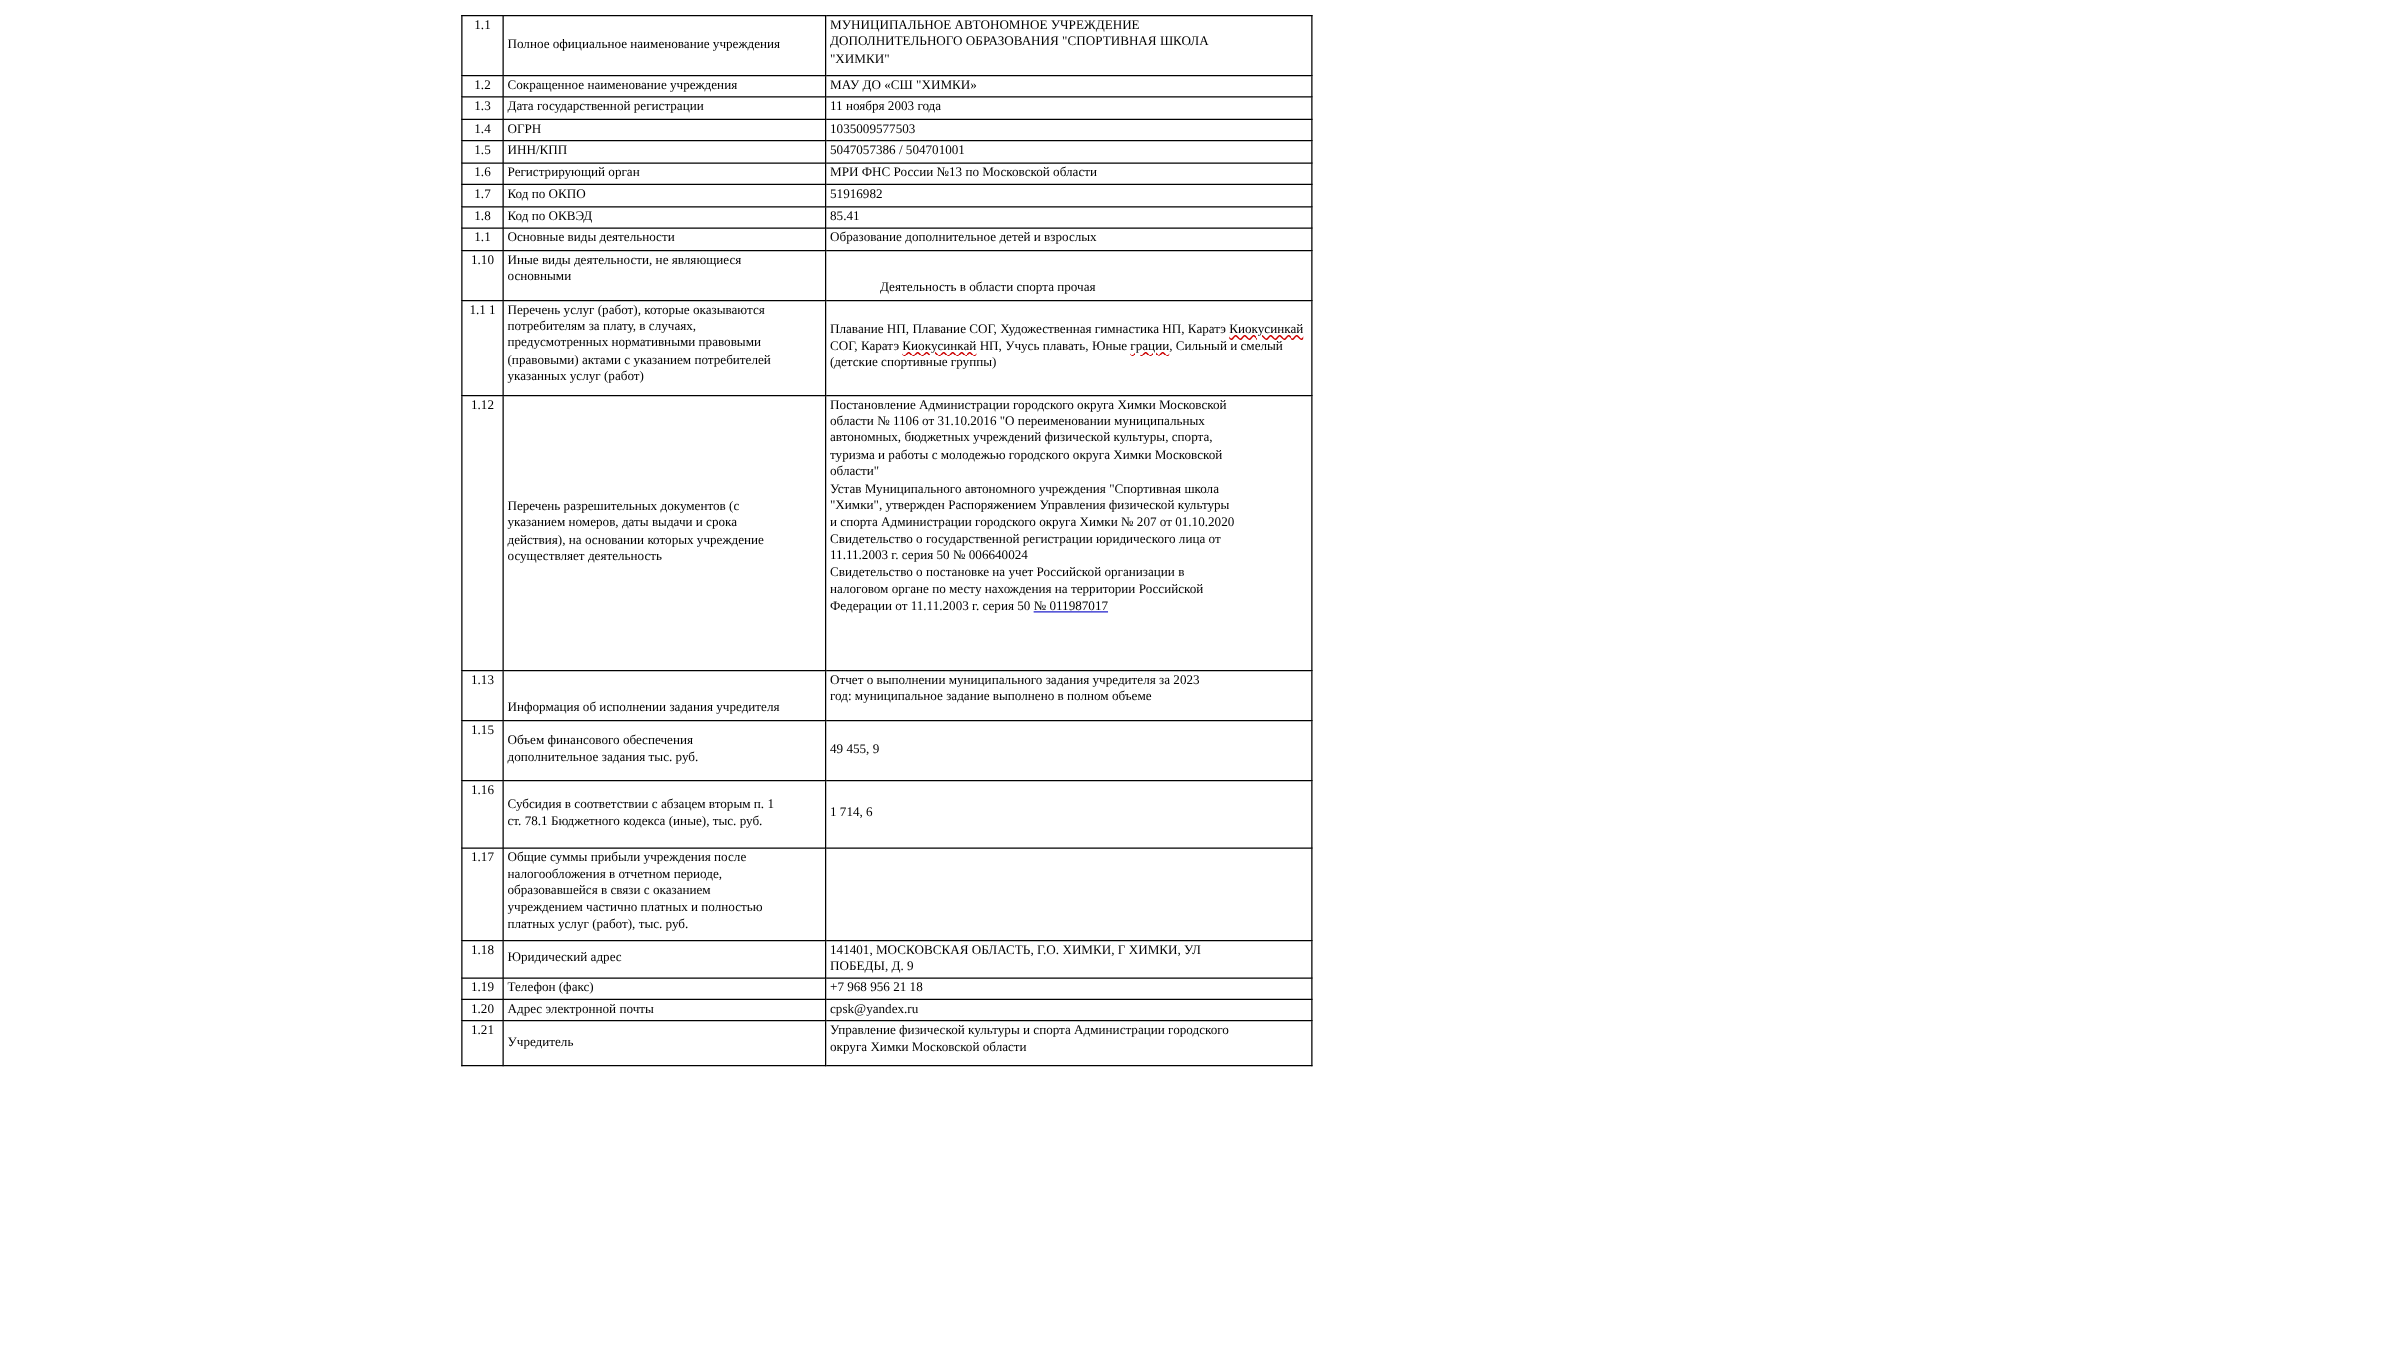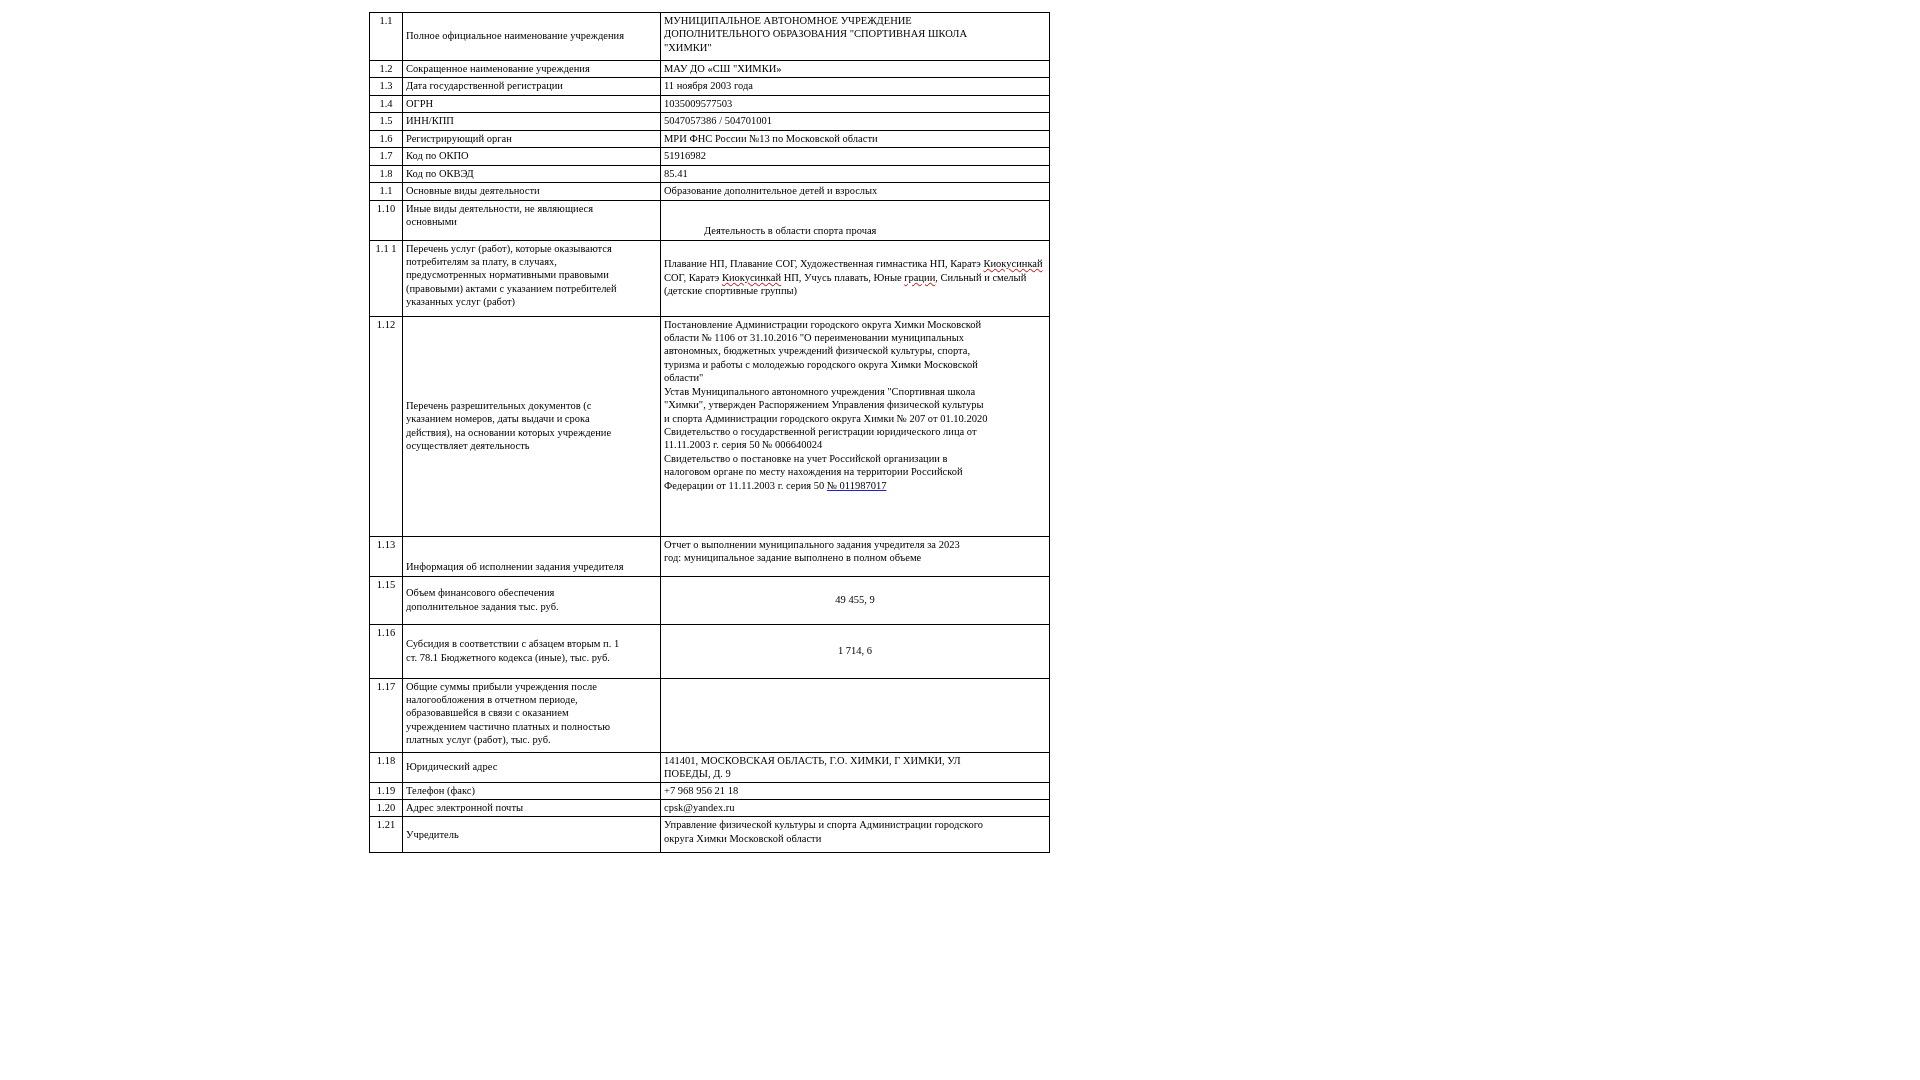--- a/index.html
+++ b/index.html
@@ -50,21 +50,21 @@
     padding-right: 0;
   }
   td.label {
     vertical-align: top;
   }
   td.label.mid { vertical-align: middle; margin-top: 26px; }
   td.value {
     vertical-align: top;
   }
   td.value.mid { vertical-align: middle; }
-  td.value.center { text-align: center; }
+  td.value.center { }
   td.value.bottom { vertical-align: bottom; padding-left: 43px; }
   td.label.bottom { vertical-align: bottom; }
 
   .ln { display: block; }
 
   .spell-red {
     text-decoration: underline;
     text-decoration-style: wavy;
     text-decoration-color: #cc0000;
     text-decoration-thickness: 1px;

